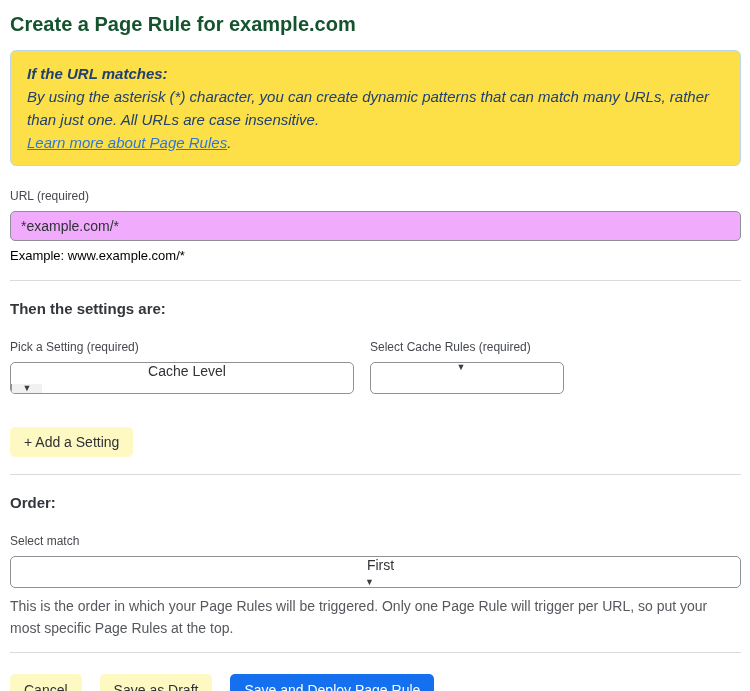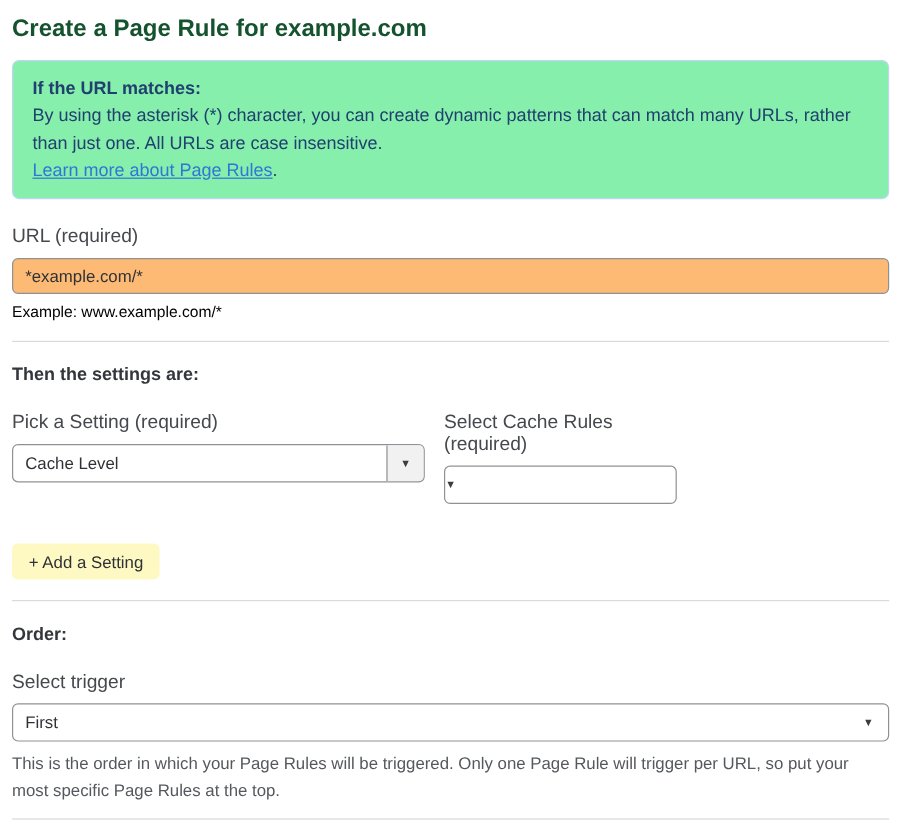--- a/index.html
+++ b/index.html
@@ -16,52 +16,53 @@
     width: 750px;
   }
   .page-title {
     font-size: 20px;
     line-height: 24px;
     font-weight: bold;
     color: #14532d;
   }
   .info-box {
     margin-top: 14px;
-    background: #86efac;
+    background: #fde047;
     border: 1px solid #bdd7f1;
     border-radius: 6px;
     padding: 11px 16px 11px 16px;
     font-size: 15px;
     line-height: 23px;
     color: #20406f;
+    font-style: italic;
   }
   .info-box .info-heading {
     font-weight: bold;
   }
   .info-box a.info-link {
     color: #2f76d6;
     text-decoration: underline;
     cursor: pointer;
   }
   .field-label {
     margin-top: 23px;
-    font-size: 16px;
+    font-size: 12px;
     color: #45484d;
   }
   .text-input {
     margin-top: 8px;
     width: 100%;
     height: 30px;
     border: 1px solid #8e9196;
     border-radius: 5px;
     padding: 0 10px;
     font-size: 14px;
     color: #2f3236;
     font-family: "Liberation Sans", "DejaVu Sans", sans-serif;
-    background: #fdba74;
+    background: #f0abfc;
     outline: none;
   }
   .hint-text {
     margin-top: 7px;
     font-size: 13px;
     color: #000000;
   }
   .divider {
     margin-top: 17px;
     border: none;
@@ -85,20 +86,21 @@
     height: 32px;
     border: 1px solid #8e9196;
     border-radius: 5px;
     background: #ffffff;
     display: flex;
     align-items: center;
     font-size: 14px;
     color: #2f3236;
     cursor: pointer;
     overflow: hidden;
+    flex-direction: column;
   }
   .dropdown .dd-value {
     flex: 1;
     padding-left: 10px;
     white-space: nowrap;
   }
   .dropdown .dd-arrow-seg {
     width: 31px;
     align-self: stretch;
     border-left: 1px solid #8e9196;
@@ -197,21 +199,21 @@
       </div>
     </div>
   </div>
 
   <button class="btn btn-gray add-setting-btn">+ Add a Setting</button>
 
   <hr class="divider">
 
   <div class="section-heading">Order:</div>
 
-  <div class="field-label">Select trigger</div>
+  <div class="field-label">Select match</div>
   <div class="dropdown">
     <span class="dd-value">First</span>
     <span class="dd-arrow-inline">
       <span class="arrow-glyph">▼</span>
     </span>
   </div>
   <div class="order-description">This is the order in which your Page Rules will be triggered. Only one Page Rule will trigger per URL, so put your most specific Page Rules at the top.</div>
 
   <hr class="divider footer-divider">
 

